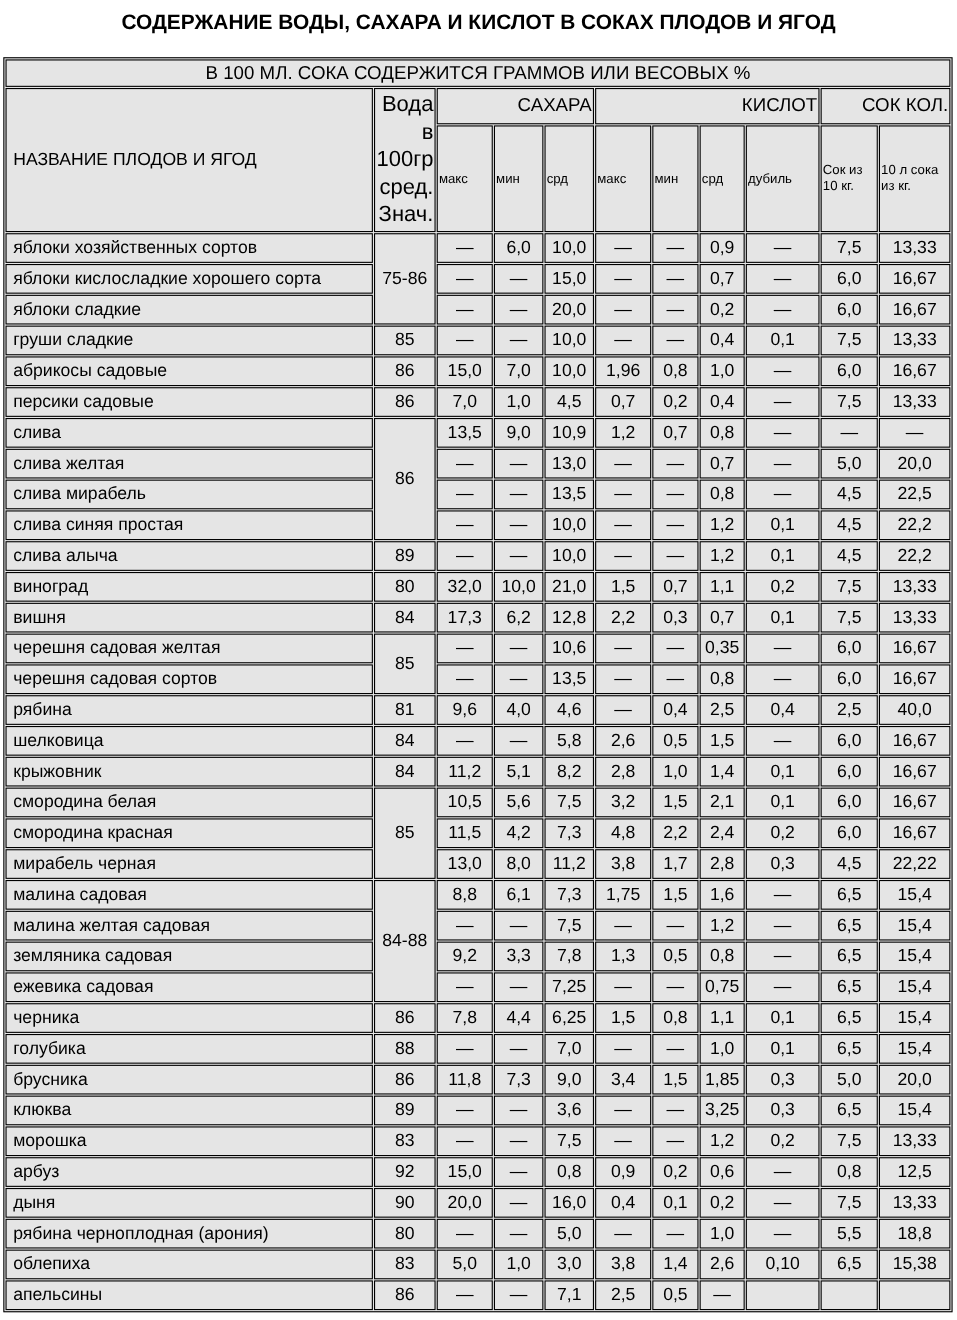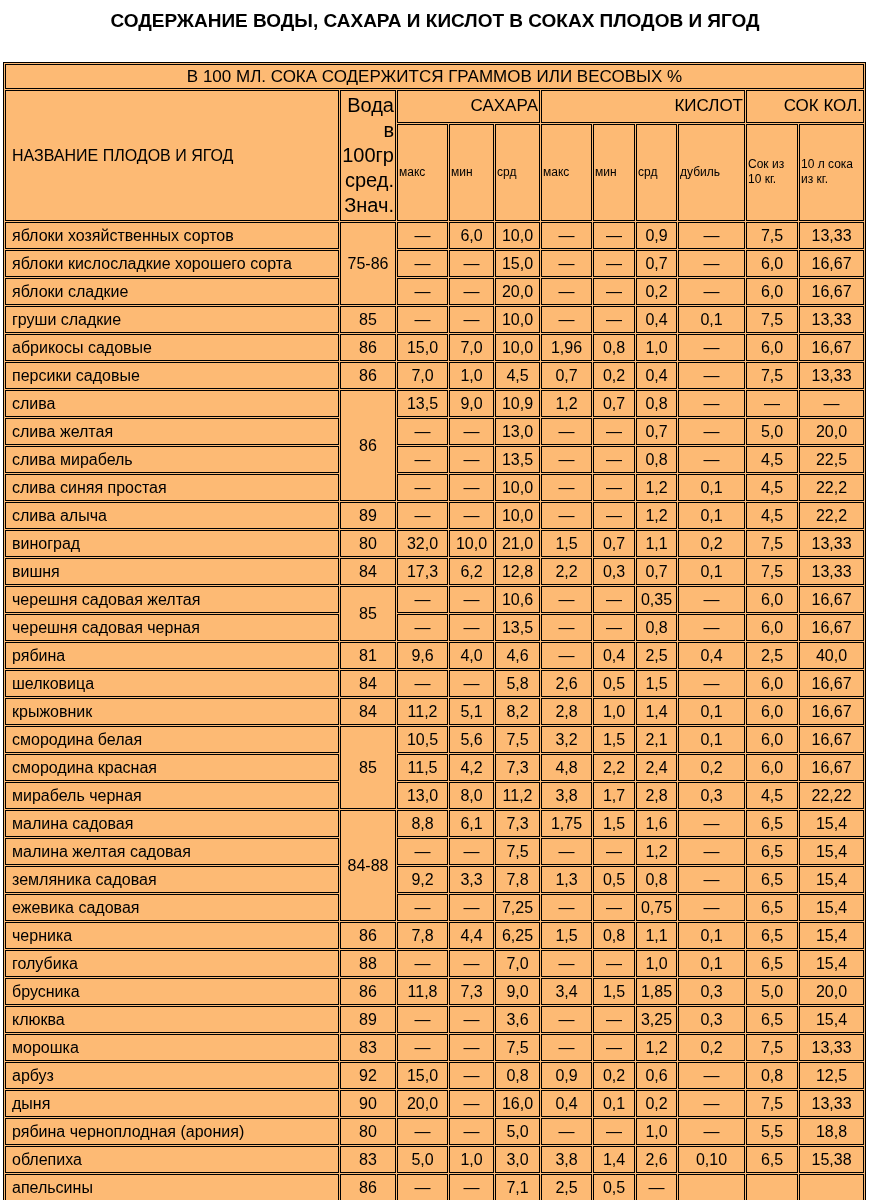--- a/index.html
+++ b/index.html
@@ -11,30 +11,30 @@
     font-family: "Liberation Sans", "DejaVu Sans", sans-serif;
   }
   .page {
     width: 870px;
     padding: 6px 3px 4px 3px;
   }
   .page-title {
     font-size: 19px;
     font-weight: bold;
     text-align: center;
-    margin: 4px 0 30px 0;
+    margin: 4px 0 20px 0;
     letter-spacing: 0;
   }
   table.juice-table {
     width: 863px;
     table-layout: fixed;
     border-collapse: separate;
     border-spacing: 1px;
     border: 1px solid #000;
-    background: #fdba74;
+    background: #e5e5e5;
   }
   table.juice-table td {
     border: 1px solid #000;
     overflow: hidden;
     font-weight: normal;
   }
   td.banner {
     text-align: center;
     vertical-align: middle;
     font-size: 17px;
@@ -305,21 +305,21 @@
           <td class="num-cell">—</td>
           <td class="num-cell">10,6</td>
           <td class="num-cell">—</td>
           <td class="num-cell">—</td>
           <td class="num-cell">0,35</td>
           <td class="num-cell">—</td>
           <td class="num-cell">6,0</td>
           <td class="num-cell">16,67</td>
         </tr>
         <tr>
-          <td class="name-cell">черешня садовая черная</td>
+          <td class="name-cell">черешня садовая сортов</td>
           <td class="num-cell">—</td>
           <td class="num-cell">—</td>
           <td class="num-cell">13,5</td>
           <td class="num-cell">—</td>
           <td class="num-cell">—</td>
           <td class="num-cell">0,8</td>
           <td class="num-cell">—</td>
           <td class="num-cell">6,0</td>
           <td class="num-cell">16,67</td>
         </tr>

